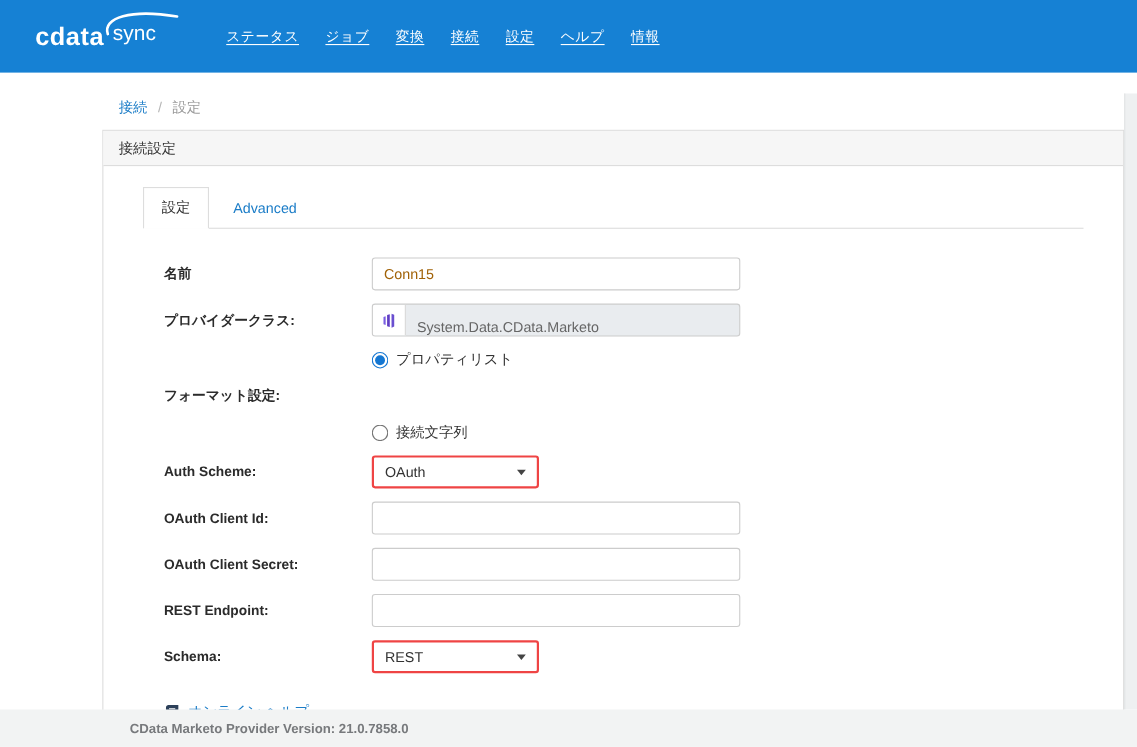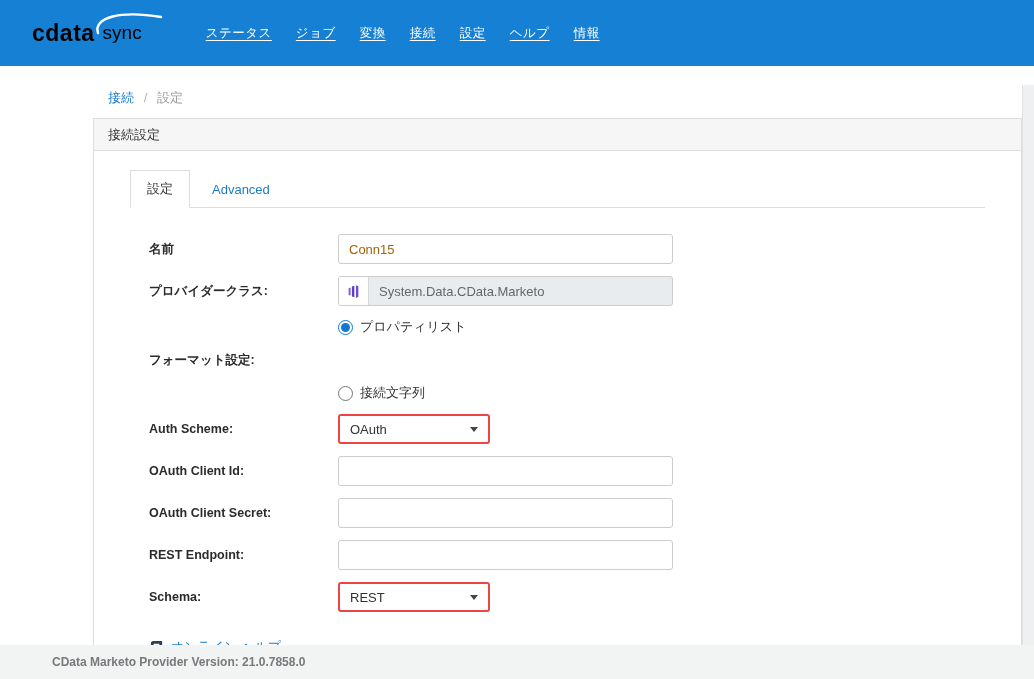--- a/index.html
+++ b/index.html
@@ -2,21 +2,21 @@
 <html><head>
 <meta charset="utf-8">
 <style>
   * { margin:0; padding:0; box-sizing:border-box; }
   html,body { background:#fff; }
   body { font-family:"Liberation Sans","DejaVu Sans",sans-serif; }
   .page { position:relative; width:1034px; height:679px; background:#fff; overflow:hidden; }
 
   
   .navbar { display:flex; align-items:center; height:66px; background:#1681d4; padding-left:32px; }
-  .logo { display:flex; align-items:center; color:#000000; text-decoration:none; cursor:pointer; }
+  .logo { display:flex; align-items:flex-start; color:#ffffff; text-decoration:none; cursor:pointer; }
   .logo-cdata { font-size:23px; font-weight:bold; letter-spacing:.5px; }
   .logo-sync { position:relative; display:inline-block; margin-left:8px; font-size:19px; font-weight:normal; }
   .swoosh { position:absolute; left:-12px; top:-13px; width:72px; height:26px; pointer-events:none; }
   .nav { display:flex; margin-left:64px; gap:24px;align-items:center; }
   .nav-item { color:#fff; font-size:12.5px; letter-spacing:.5px; text-decoration:underline; text-underline-offset:3px; cursor:pointer; }
 
   
   .breadcrumb { margin:23px 0 0 108px; font-size:13px; }
   .bc-link { color:#1a7cc7; text-decoration:none; cursor:pointer; }
   .bc-sep { color:#b5b5b5; margin:0 6px; }
@@ -32,37 +32,37 @@
   .tab { font-size:13px; cursor:pointer; }
   .tab.active { background:#fff; border:1px solid #ddd; border-bottom:1px solid #fff; margin-bottom:-1px; color:#333; padding:9px 16px; }
   .tab.link { color:#1a7cc7; padding:9px 22px 10px; }
 
   
   .form { margin:26px 0 0 55px; }
   .form-row { display:flex; align-items:center; margin-bottom:12px; min-height:30px; }
   .form-label { width:189px; font-size:12.5px; font-weight:bold; color:#2b2b2b; flex-shrink:0; }
   .text-input { width:335px; height:30px; border:1px solid #ccc; border-radius:3px; padding:0 10px; font-size:13px; color:#a16207; font-family:inherit; background:#fff; }
 
-  .provider-field { width:335px; height:30px; background:#e9ecef; border:1px solid #ccc; border-radius:3px; display:flex; align-items:center; overflow:hidden; }
+  .provider-field { width:335px; height:30px; background:#e9ecef; border:1px solid #ccc; border-radius:3px; display:flex; align-items:flex-end; overflow:hidden; }
   .provider-icon { width:30px; height:28px; background:#fff; display:flex; align-items:center; justify-content:center; border-right:1px solid #d8d8d8; flex-shrink:0; }
   .provider-text { font-size:13px; color:#666; padding-left:10px; white-space:nowrap; }
 
   .radio-group { display:flex; gap:48px;flex-direction:column; }
   .radio-option { display:flex; align-items:center; gap:7px; font-size:13px; color:#333; cursor:pointer; }
   .radio { width:15px; height:15px; accent-color:#1577d2; margin:0; cursor:pointer; }
 
   .select { width:152px; height:30px; border:2px solid #ef4444; border-radius:3px; display:flex; align-items:center; justify-content:space-between; padding:0 10px; font-size:13px; color:#333; cursor:pointer; background:#fff; }
   .caret { width:0; height:0; border-left:4px solid transparent; border-right:4px solid transparent; border-top:5px solid #444; }
 
   .help-link { display:inline-flex; align-items:center; gap:7px; margin-top:14px; color:#1a7cc7; font-size:13px; text-decoration:none; cursor:pointer; }
   .book-icon { flex-shrink:0; }
 
   
   .scroll-gutter { position:absolute; right:0; top:85px; width:12px; height:560px; background:#eef0f1; border-left:1px solid #e0e3e4; }
-  .footer { position:absolute; left:0; bottom:0; width:1034px; height:34px; background:#f2f3f3; display:flex; align-items:center; padding-left:52px; font-size:12px; font-weight:bold; color:#77797c; }
+  .footer { position:absolute; left:0; bottom:0; width:1034px; height:34px; background:#f2f3f3; display:flex; align-items:center; padding-left:118px; font-size:12px; font-weight:bold; color:#77797c; }
 </style>
 </head>
 <body>
 
 <div class="page">
 
   <header class="navbar">
     <a class="logo">
       <span class="logo-cdata">cdata</span>
       <span class="logo-sync">

